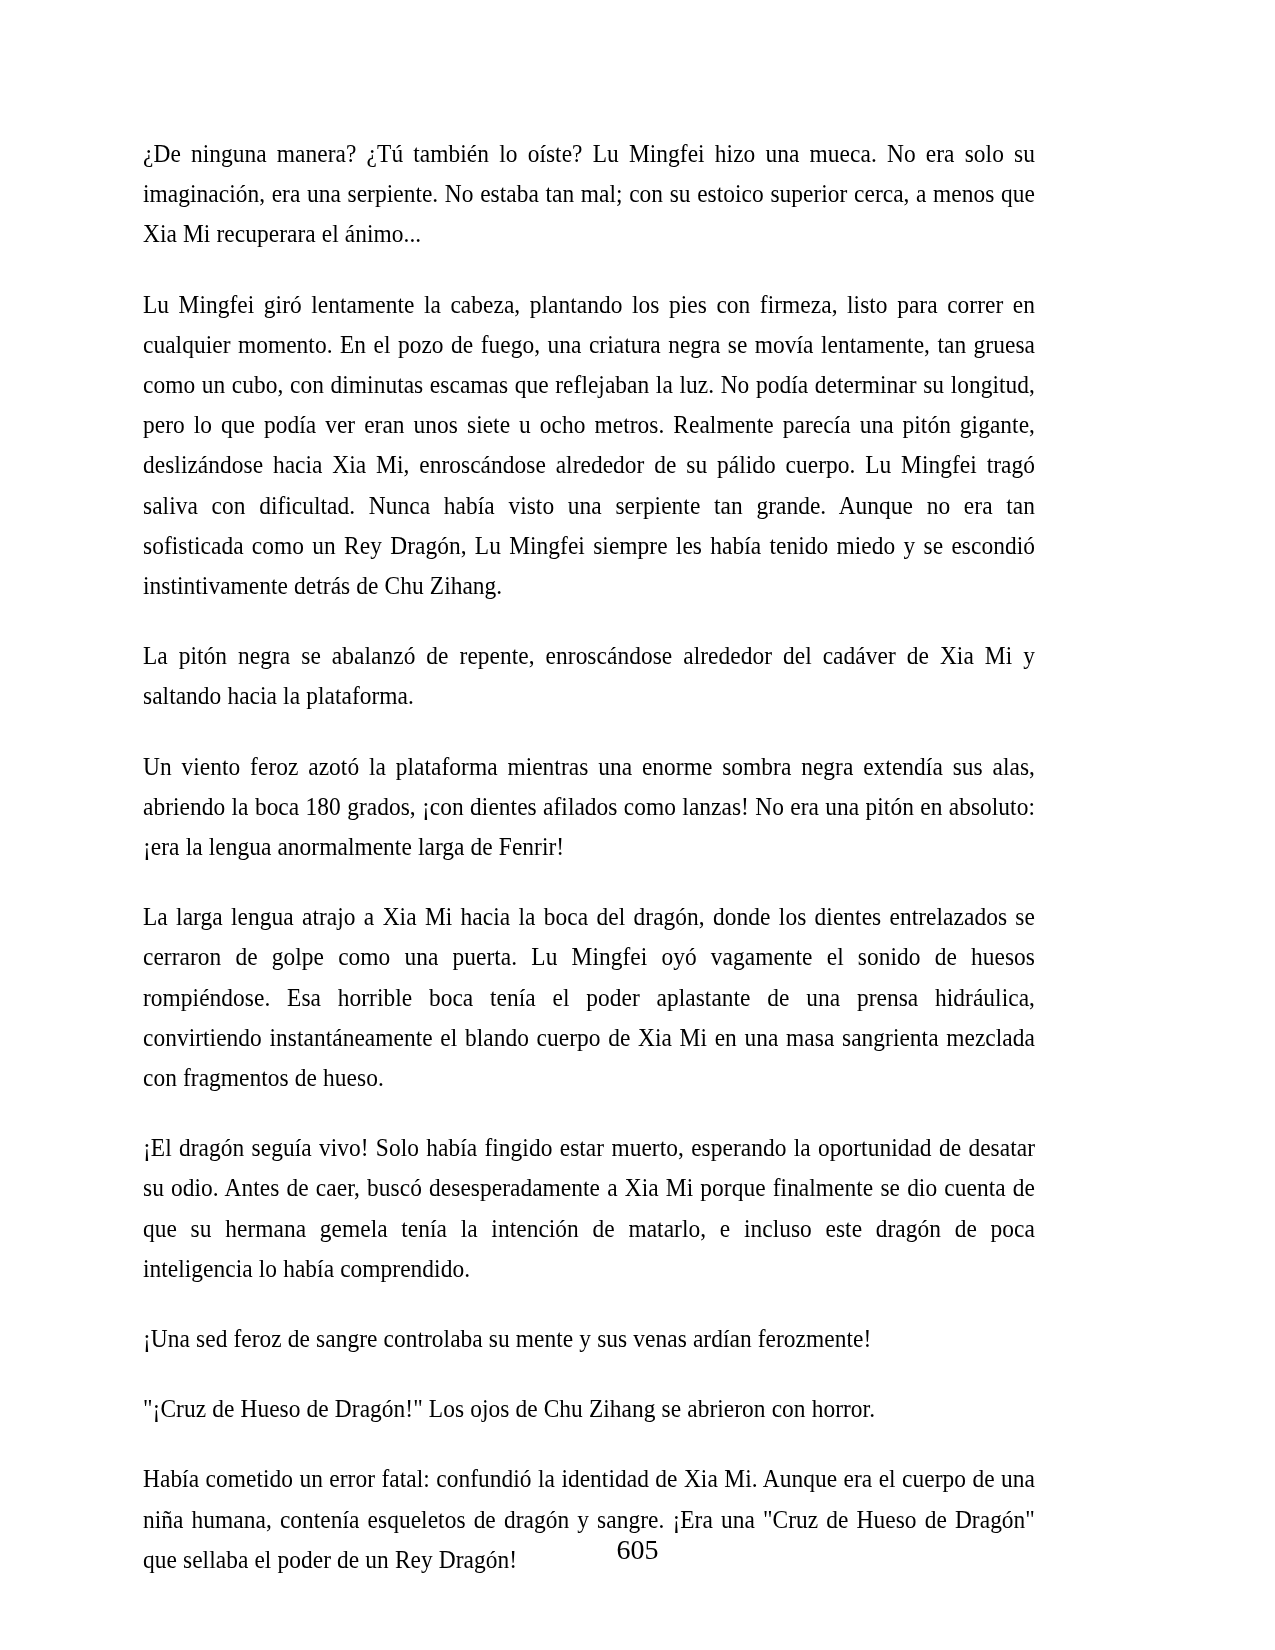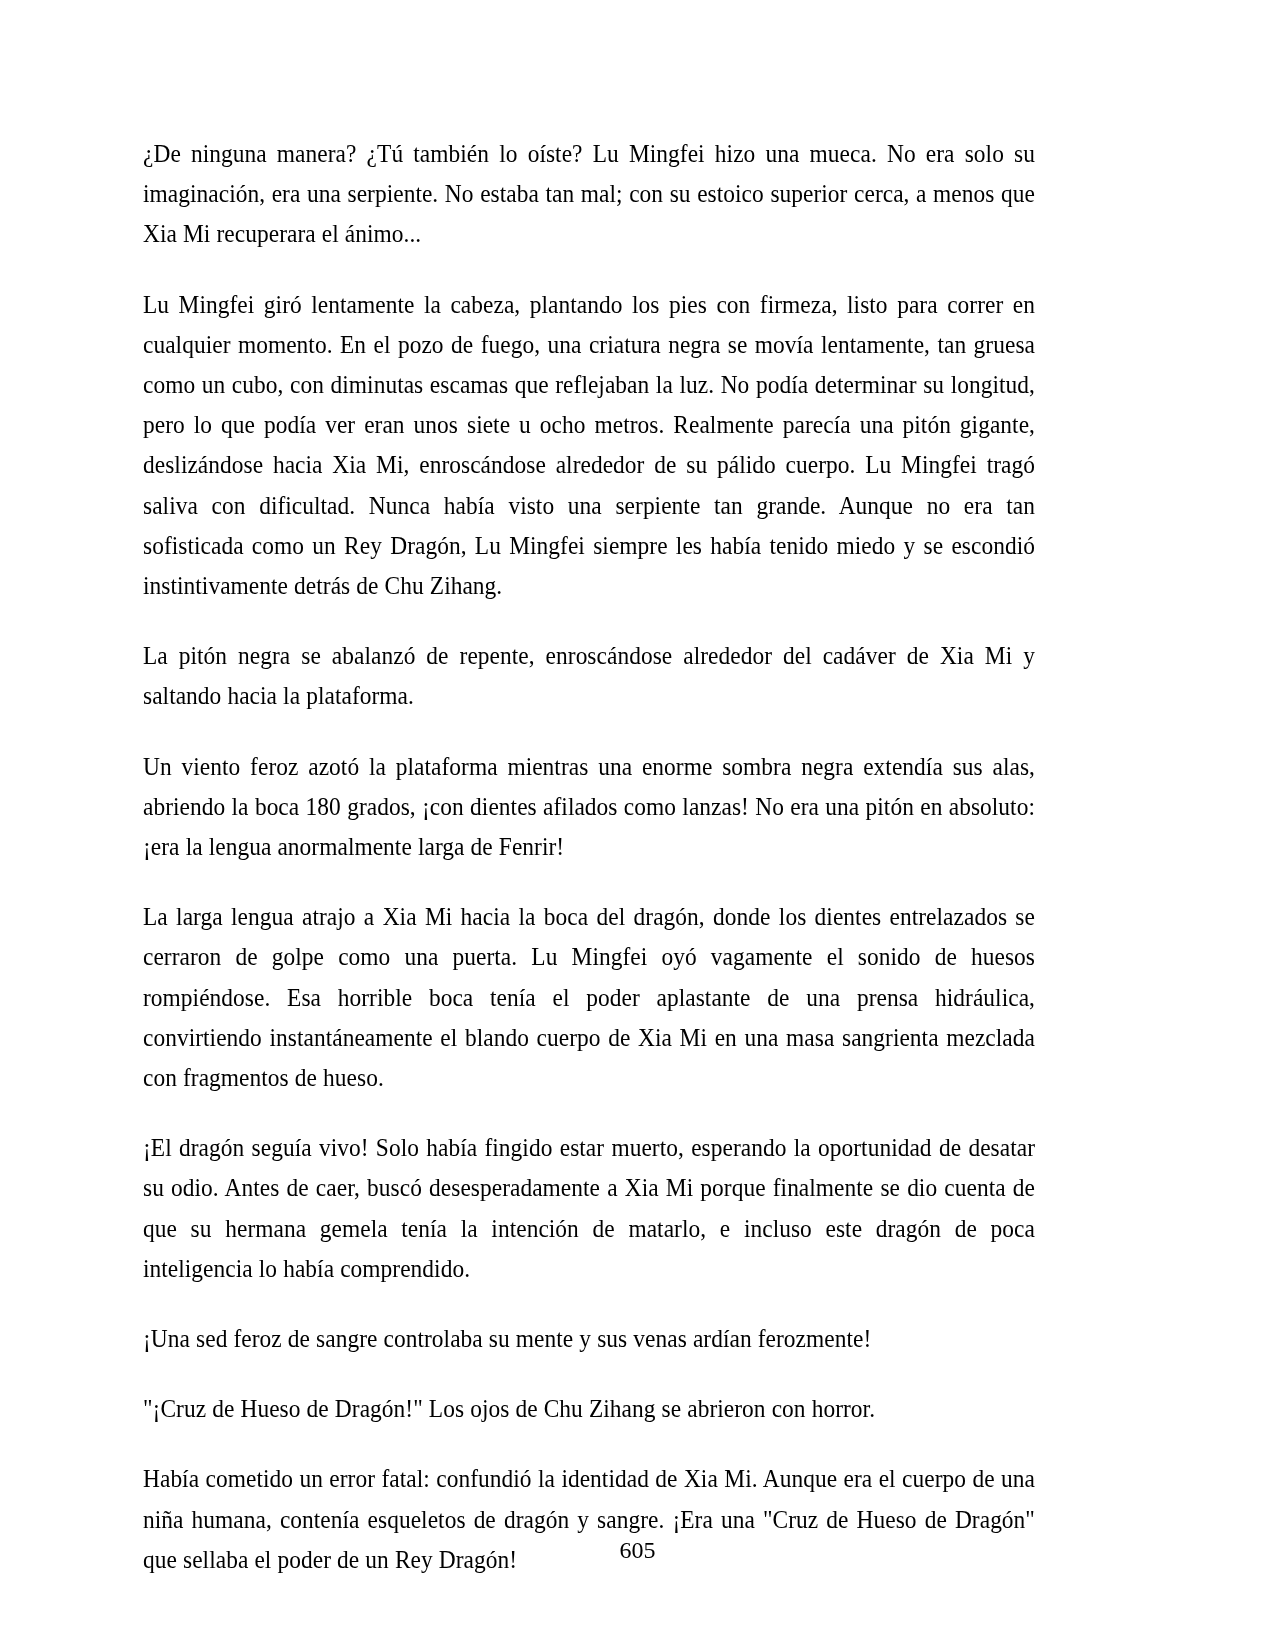--- a/index.html
+++ b/index.html
@@ -46,21 +46,21 @@
   }
   .para:last-child {
     margin-bottom: 0;
   }
   .page-number {
     position: absolute;
     left: 0;
     top: 1535px;
     width: 1275px;
     text-align: center;
-    font-size: 24px;
+    font-size: 28px;
     line-height: 30px;
     font-family: "Liberation Serif", "DejaVu Serif", serif;
     color: #000000;
   }
 </style>
 </head>
 <body>
 
 <div class="page">
 

